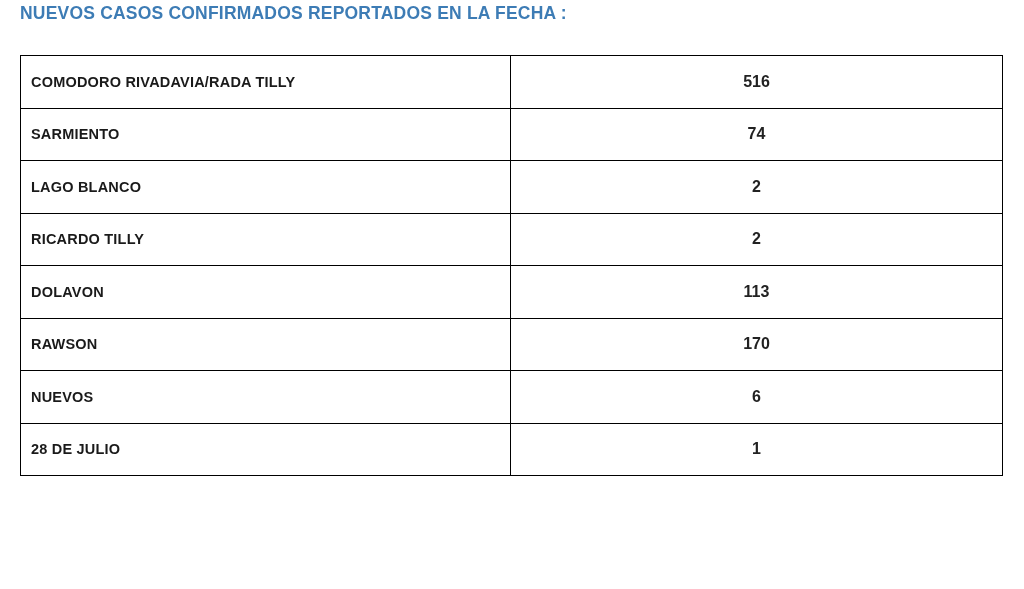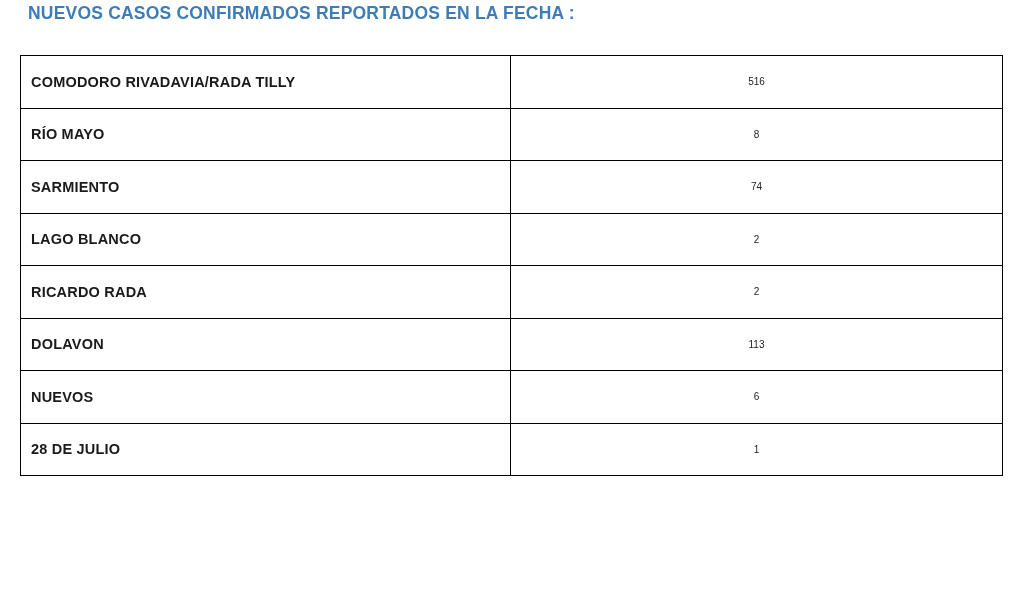--- a/index.html
+++ b/index.html
@@ -22,21 +22,20 @@
   }
   .doc-title {
     position: absolute;
     left: 20px;
     top: 3px;
     font-size: 17.5px;
     font-weight: bold;
     color: #3d7cb5;
     letter-spacing: 0.2px;
     white-space: nowrap;
-    margin-left: 8px;
   }
   .table-wrap {
     position: absolute;
     left: 20px;
     top: 55px;
     width: 982px;
   }
   table.cases {
     border-collapse: collapse;
     table-layout: fixed;
@@ -52,58 +51,58 @@
     width: 490px;
     padding-left: 10px;
     font-size: 14.5px;
     font-weight: bold;
     color: #1a1a1a;
     letter-spacing: 0.2px;
   }
   td.val {
     width: 492px;
     text-align: center;
-    font-size: 10px;
-    font-weight: normal;
+    font-size: 16px;
+    font-weight: bold;
     color: #222222;
   }
 </style>
 </head>
 <body>
 
 <div class="page">
 
   <div class="doc-title">NUEVOS CASOS CONFIRMADOS REPORTADOS EN LA FECHA :</div>
 
   <div class="table-wrap">
     <table class="cases">
       <tbody>
         <tr>
           <td class="loc">COMODORO RIVADAVIA/RADA TILLY</td>
           <td class="val">516</td>
         </tr>
         <tr>
-          <td class="loc">RÍO MAYO</td>
-          <td class="val">8</td>
-        </tr>
-        <tr>
           <td class="loc">SARMIENTO</td>
           <td class="val">74</td>
         </tr>
         <tr>
           <td class="loc">LAGO BLANCO</td>
           <td class="val">2</td>
         </tr>
         <tr>
-          <td class="loc">RICARDO RADA</td>
+          <td class="loc">RICARDO TILLY</td>
           <td class="val">2</td>
         </tr>
         <tr>
           <td class="loc">DOLAVON</td>
           <td class="val">113</td>
+        </tr>
+        <tr>
+          <td class="loc">RAWSON</td>
+          <td class="val">170</td>
         </tr>
         <tr>
           <td class="loc">NUEVOS</td>
           <td class="val">6</td>
         </tr>
         <tr>
           <td class="loc">28 DE JULIO</td>
           <td class="val">1</td>
         </tr>
       </tbody>

